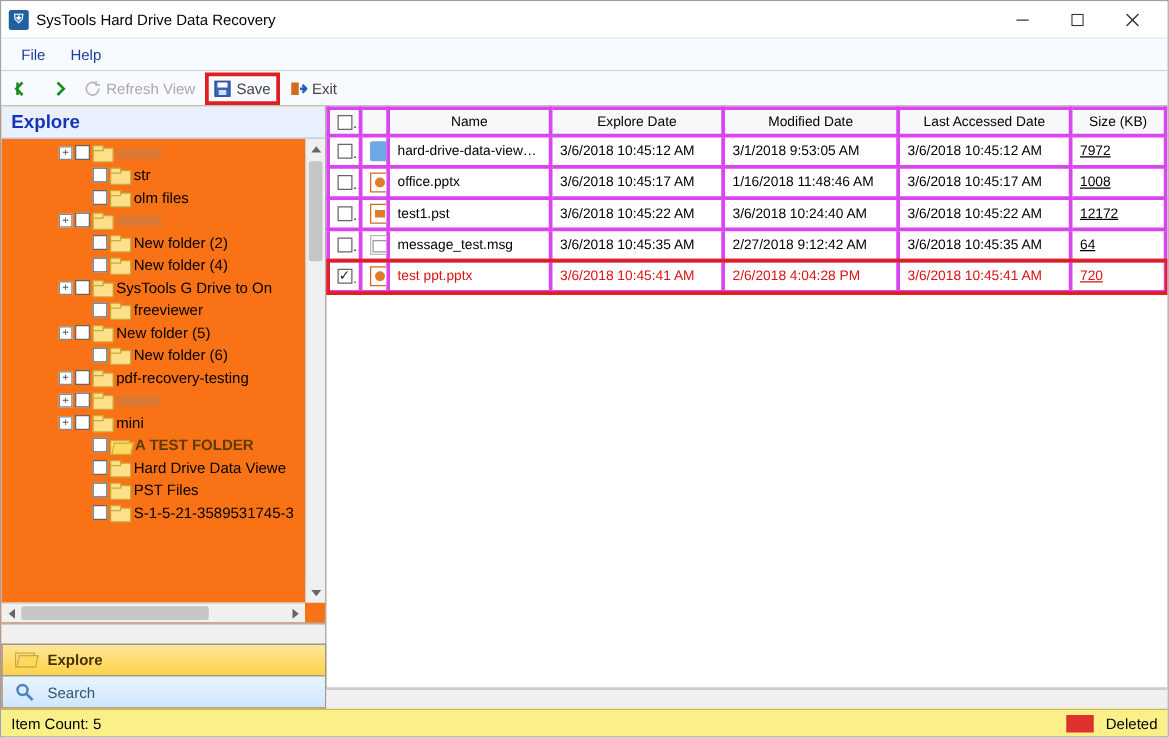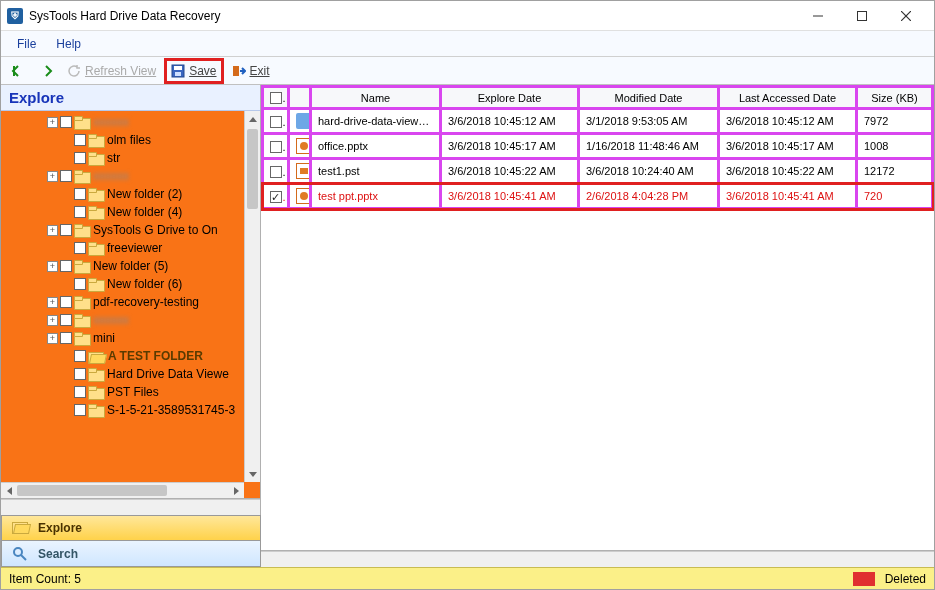--- a/index.html
+++ b/index.html
@@ -12,21 +12,21 @@
 .titlebar .spacer { flex:1; }
 .win-btn { width:44px; height:28px; display:flex;align-items:center;justify-content:center; color:#333; }
 .win-btn svg { width:10px;height:10px; stroke:#333; fill:none; }
 
 
 .menubar { height: 26px; display:flex; align-items:center; padding:0 8px; gap:4px; background:#f7faff; border-bottom:1px solid #d0d0d0;}
 .menu-item { padding:4px 8px; font-size:12px; color:#1a3f9c; }
 
 
 .toolbar { height:28px; display:flex; align-items:center; padding:0 4px; gap:2px; background:#f7faff; border-bottom:1px solid #c0c0c0;}
-.tb-btn { display:flex; align-items:center; gap:4px; padding:2px 6px; height:24px; color:#444;text-decoration:underline;}
+.tb-btn { display:flex; align-items:center; gap:4px; padding:2px 6px; height:24px; color:#444;}
 .tb-btn.disabled { color:#aaa; }
 .tb-btn svg { width:14px;height:14px; }
 .tb-save { border:3px solid #e02020; padding:0 4px; height:26px;}
 .tb-green svg { stroke:#1a8c1a; fill:none; }
 .tb-reflabel { color:#aaa; }
 
 
 .mainzone { flex:1; display:flex; min-height:0; }
 .leftpane { width:260px; display:flex; flex-direction:column; border-right:1px solid #b0b0b0; background:#f97316;}
 .explore-hdr { background:#e9f1ff; color:#1734b9; font-weight:bold; font-size:15px; padding:4px 8px; border-bottom:1px solid #b6c8ea;}
@@ -58,21 +58,21 @@
 .folder-open{width:16px;height:12px;display:inline-block;position:relative;}
 .folder-open::before{content:"";position:absolute;left:0;top:2px;width:14px;height:10px;background:#ffe08a;border:1px solid #caa93e;}
 .folder-open::after{content:"";position:absolute;left:2px;top:4px;width:14px;height:8px;background:#ffd95e;border:1px solid #caa93e;transform:skewX(-12deg);}
 .tree-label { margin-left:2px; }
 .tree-label.bold { font-weight:bold; color:#5a3b00; }
 .tree-label.blur { filter: blur(2px); color:#888; }
 
 .tabrow { height:26px; display:flex; border-top:1px solid #b0b0b0; }
 .tab { flex:1; display:flex; align-items:center; gap:8px; padding:0 10px; border:1px solid #999; margin:-1px -1px 0 0;}
 .tab.explore { background:linear-gradient(#ffe79a,#ffd24a); font-weight:bold; color:#4a3200;}
-.tab.search { background:linear-gradient(#eaf4ff,#cfe6ff); font-weight:bold; color:#356; }
+.tab.search { background:linear-gradient(#eaf4ff,#cfe6ff); font-weight:normal; color:#356; }
 .tab-icon { width:18px;height:16px; display:inline-block;}
 
 
 .rightpane { flex:1; display:flex; flex-direction:column; border-left:0; }
 .grid-wrap { flex:1; overflow:hidden; border-bottom:1px solid #b0b0b0; }
 table.grid { width:100%; border-collapse:collapse; table-layout:fixed; }
 table.grid th, table.grid td { border:3px solid #d946ef; padding:3px 6px; font-size:11px; text-align:left; height:22px; overflow:hidden; text-overflow:ellipsis; white-space:nowrap;}
 table.grid th { background:#f7f8fa; text-align:center; font-weight:normal; }
 col.c-chk{width:26px;} col.c-ic{width:22px;} col.c-name{width:130px;} col.c-cd{width:138px;} col.c-md{width:140px;} col.c-ad{width:138px;} col.c-sz{width:76px;}
 .row-check { width:12px;height:12px;border:1px solid #666;display:inline-block;vertical-align:middle;background:#fff;}
@@ -80,21 +80,21 @@
 .cell-icon { width:16px;height:16px; display:inline-block; vertical-align:middle;}
 .cell-icon.app{background:#6da7e6;border-radius:2px;}
 .cell-icon.ppt{background:#fff;border:1px solid #d46a1b;position:relative;}
 .cell-icon.ppt::after{content:"";position:absolute;left:3px;top:3px;width:8px;height:8px;background:#e07b26;border-radius:50%;}
 .cell-icon.pst{background:#fff;border:1px solid #d46a1b;position:relative;}
 .cell-icon.pst::after{content:"";position:absolute;left:3px;top:4px;width:8px;height:6px;background:#e07b26;}
 .cell-icon.msg{background:#fff;border:1px solid #bbb;position:relative;}
 .cell-icon.msg::after{content:"";position:absolute;left:1px;right:1px;top:3px;height:8px;border:1px solid #999;}
 tr.deleted td { color:#d11; }
 tr.deleted { outline:3px solid #e02020; outline-offset:-1px; }
-td.center { text-align:center; }
+td.center { text-align:center;text-decoration:underline; }
 
 
 .statusbar { height:22px; background:#fbf088; display:flex; align-items:center; padding:0 8px; border-top:1px solid #c8bc52;}
 .statusbar .spacer{flex:1;}
 .legend-sq { width:22px;height:14px;background:#e03030;margin-right:10px;}
 .legend-lbl { font-size:12px; }
 
 .thinbar { height:16px; background:#f0f0f0; border-top:1px solid #ccc; }
 </style>
 </head>
@@ -174,28 +174,28 @@
             <span class="expander">+</span>
             <span class="tree-chk"></span>
             <span class="folder-icon"></span>
             <span class="tree-label blur">xxxxxx</span>
           </div>
           <div class="tree-row">
             <span class="tree-indent" style="width: 56px;"></span>
             <span class="exp-placeholder"></span>
             <span class="tree-chk"></span>
             <span class="folder-icon"></span>
+            <span class="tree-label">str</span>
+          </div>
+          <div class="tree-row">
+            <span class="tree-indent" style="width: 56px;"></span>
+            <span class="exp-placeholder"></span>
+            <span class="tree-chk"></span>
+            <span class="folder-icon"></span>
             <span class="tree-label">olm files</span>
-          </div>
-          <div class="tree-row">
-            <span class="tree-indent" style="width: 56px;"></span>
-            <span class="exp-placeholder"></span>
-            <span class="tree-chk"></span>
-            <span class="folder-icon"></span>
-            <span class="tree-label">str</span>
           </div>
           <div class="tree-row">
             <span class="tree-indent" style="width: 42px;"></span>
             <span class="expander">+</span>
             <span class="tree-chk"></span>
             <span class="folder-icon"></span>
             <span class="tree-label blur">xxxxxx</span>
           </div>
           <div class="tree-row">
             <span class="tree-indent" style="width: 56px;"></span>
@@ -372,20 +372,29 @@
             </tr>
             <tr>
               <td class="center"><span class="row-check"></span></td>
               <td class="center"><span class="cell-icon pst"></span></td>
               <td>test1.pst</td>
               <td>3/6/2018 10:45:22 AM</td>
               <td>3/6/2018 10:24:40 AM</td>
               <td>3/6/2018 10:45:22 AM</td>
               <td class="center">12172</td>
             </tr>
+            <tr>
+              <td class="center"><span class="row-check"></span></td>
+              <td class="center"><span class="cell-icon msg"></span></td>
+              <td>message_test.msg</td>
+              <td>3/6/2018 10:45:35 AM</td>
+              <td>2/27/2018 9:12:42 AM</td>
+              <td>3/6/2018 10:45:35 AM</td>
+              <td class="center">64</td>
+            </tr>
             <tr class="deleted">
               <td class="center"><span class="row-check checked"></span></td>
               <td class="center"><span class="cell-icon ppt"></span></td>
               <td>test ppt.pptx</td>
               <td>3/6/2018 10:45:41 AM</td>
               <td>2/6/2018 4:04:28 PM</td>
               <td>3/6/2018 10:45:41 AM</td>
               <td class="center">720</td>
             </tr>
           </tbody>

